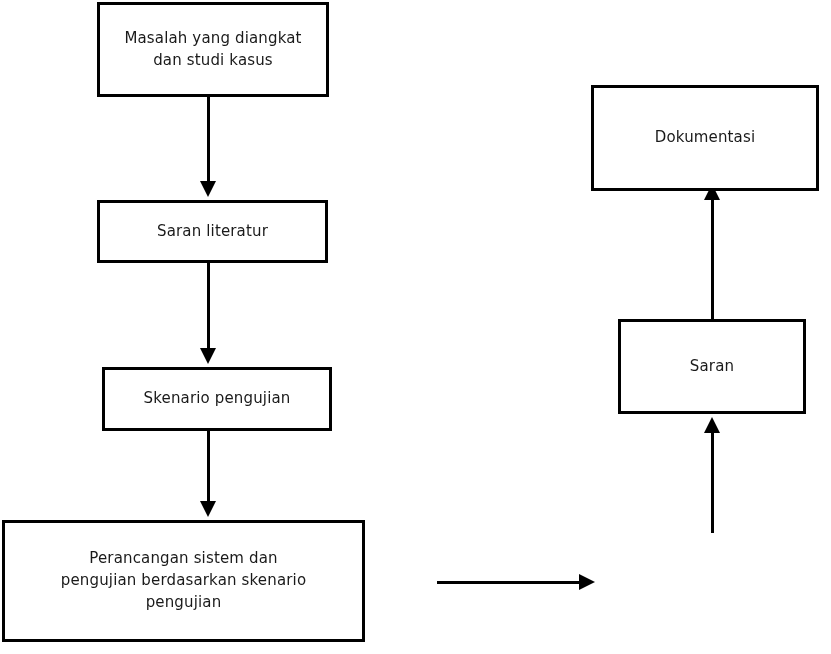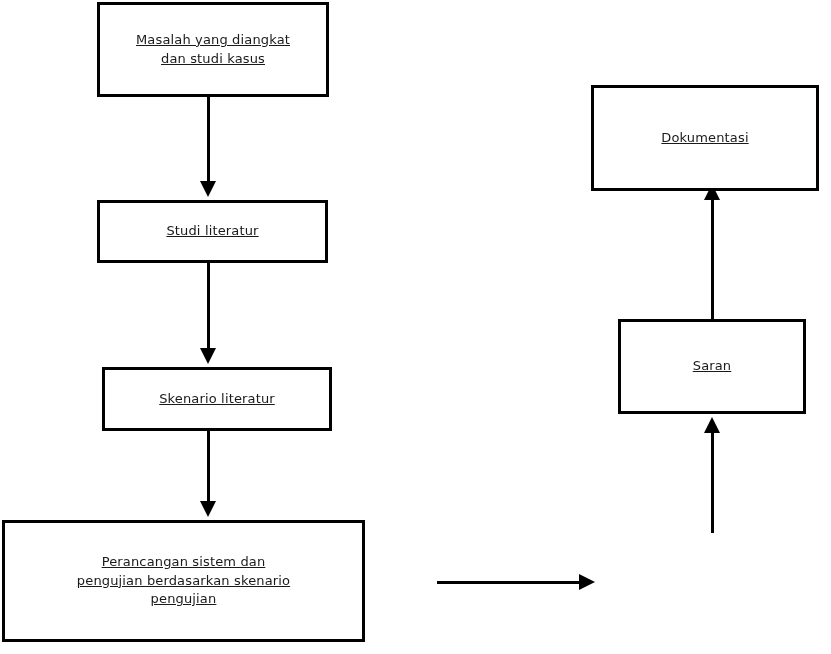--- a/index.html
+++ b/index.html
@@ -24,26 +24,25 @@
     background: #ffffff;
     border: 3px solid #000000;
     display: flex;
     align-items: center;
     justify-content: center;
     text-align: center;
   }
   .node .label {
     display: block;
     color: #1a1a1a;
-    font-size: 13px;
+    font-size: 15px;
     line-height: 1.45;
     letter-spacing: 0.15px;
     white-space: pre-line;
     padding: 0 6px;
-    text-decoration: underline;
   }
   
   #node-masalah      { left: 97px;  top: 2px;   width: 232px; height: 95px; }
   #node-studi        { left: 97px;  top: 200px; width: 231px; height: 63px; }
   #node-skenario     { left: 102px; top: 367px; width: 230px; height: 64px; }
   #node-perancangan  { left: 2px;   top: 520px; width: 363px; height: 122px; }
   #node-analisa      { left: 595px; top: 531px; width: 228px; height: 101px; }
   #node-saran        { left: 618px; top: 319px; width: 188px; height: 95px; }
   #node-dokumentasi  { left: 591px; top: 85px;  width: 228px; height: 106px; }
 
@@ -97,28 +96,28 @@
 
   <div class="node" id="node-masalah">
     <span class="label">Masalah yang diangkat
 dan studi kasus</span>
   </div>
 
   <div class="edge vertical" id="edge-masalah-studi"></div>
   <div class="arrowhead down" id="arrow-masalah-studi"></div>
 
   <div class="node" id="node-studi">
-    <span class="label">Studi literatur</span>
+    <span class="label">Saran literatur</span>
   </div>
 
   <div class="edge vertical" id="edge-studi-skenario"></div>
   <div class="arrowhead down" id="arrow-studi-skenario"></div>
 
   <div class="node" id="node-skenario">
-    <span class="label">Skenario literatur</span>
+    <span class="label">Skenario pengujian</span>
   </div>
 
   <div class="edge vertical" id="edge-skenario-peranc"></div>
   <div class="arrowhead down" id="arrow-skenario-peranc"></div>
 
   <div class="node" id="node-perancangan">
     <span class="label">Perancangan sistem dan
 pengujian berdasarkan skenario
 pengujian</span>
   </div>

